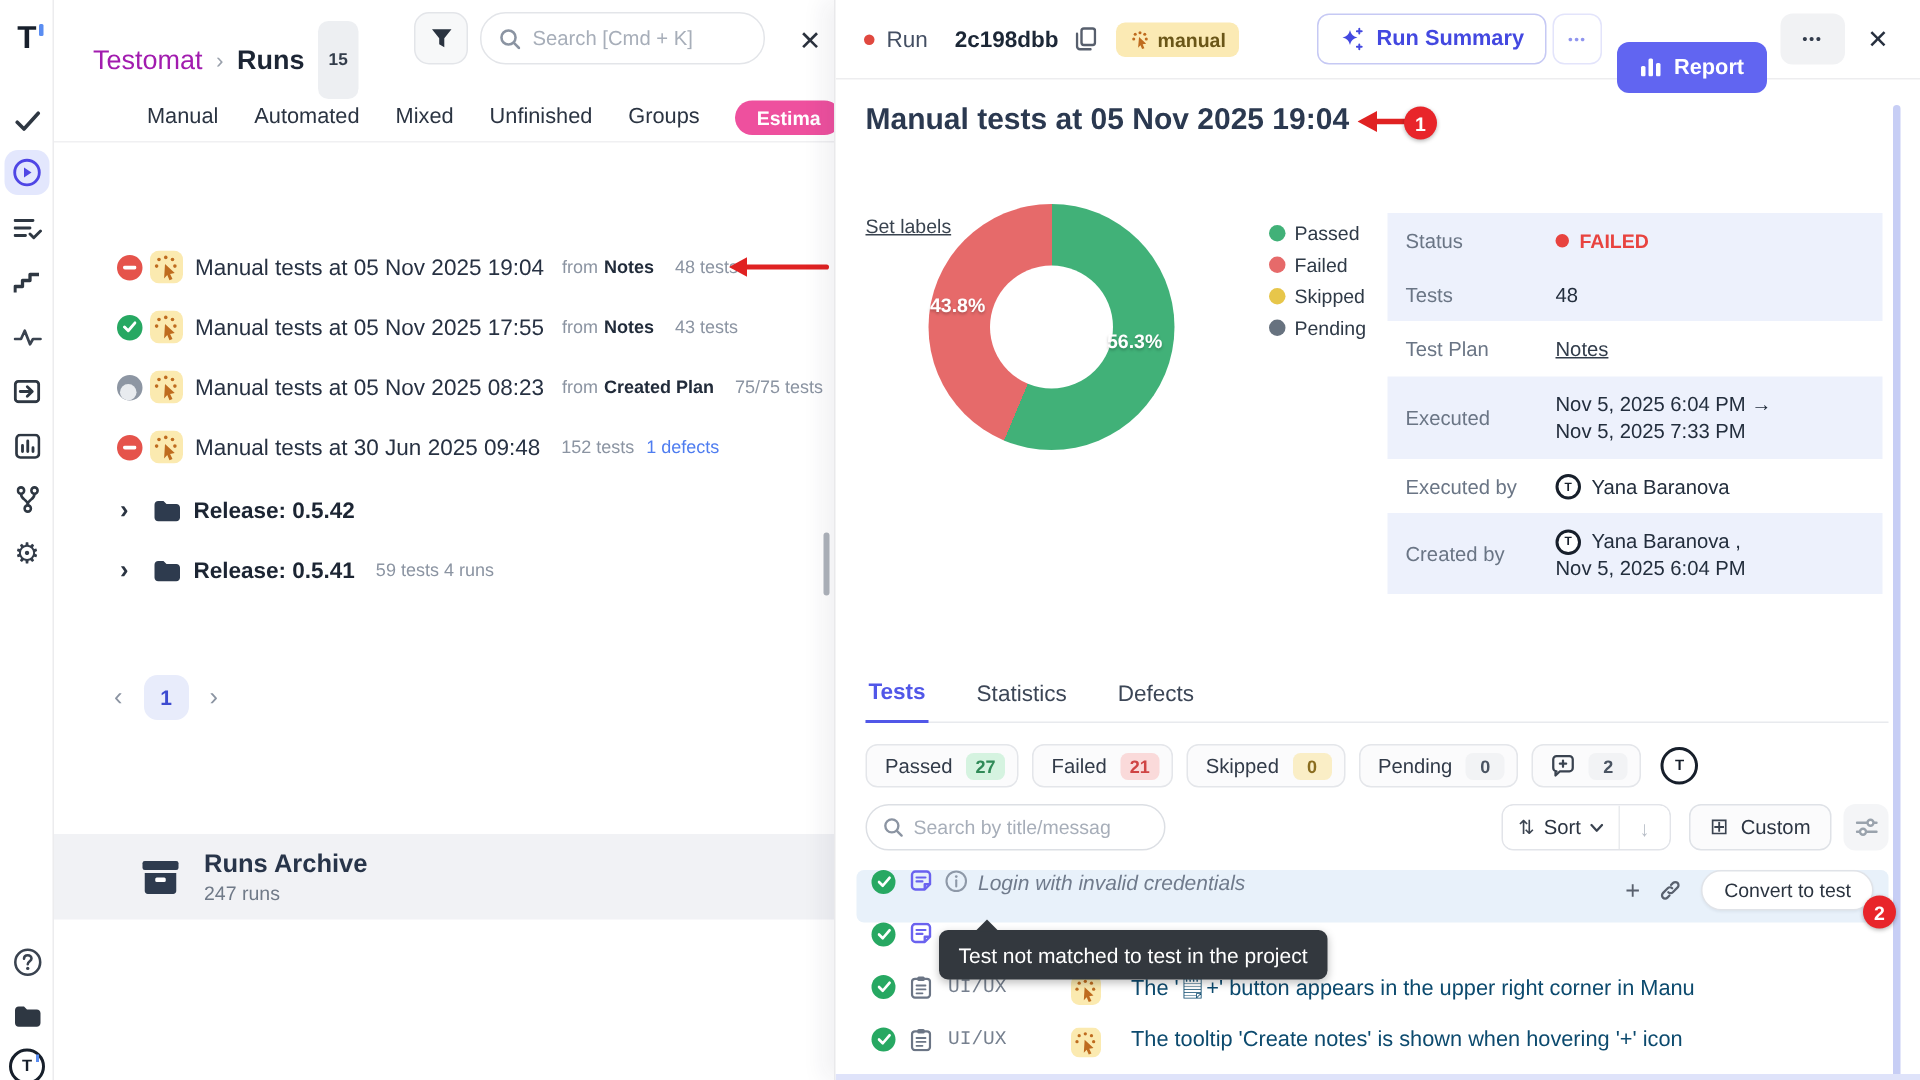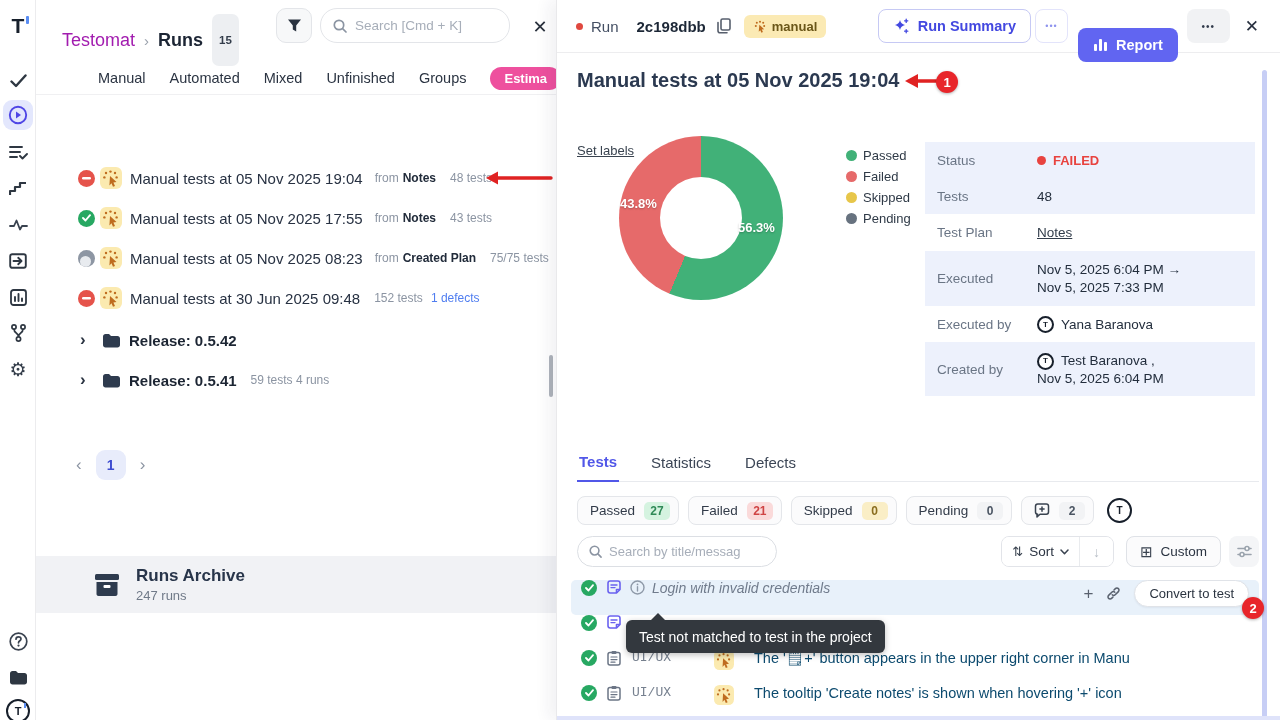--- a/index.html
+++ b/index.html
@@ -523,21 +523,21 @@
       <span class="info-value">
           <span class="mini-avatar">T</span>
           <span>Yana Baranova</span>
         </span>
     </div>
     <div class="info-row lav" style="height:54px">
       <span class="info-label">Created by</span>
       <span class="info-value" style="display:block; line-height:18px;">
         <span style="display:inline-flex; align-items:center; gap:7px;">
             <span class="mini-avatar">T</span>
-            <span>Test Baranova ,</span>
+            <span>Yana Baranova ,</span>
           </span><br>
         <span>Nov 5, 2025 6:04 PM</span>
       </span>
     </div>
   </div>
 
   <div class="rp-tabs">
     <button class="rp-tab active">Tests</button>
     <button class="rp-tab">Statistics</button>
     <button class="rp-tab">Defects</button>

